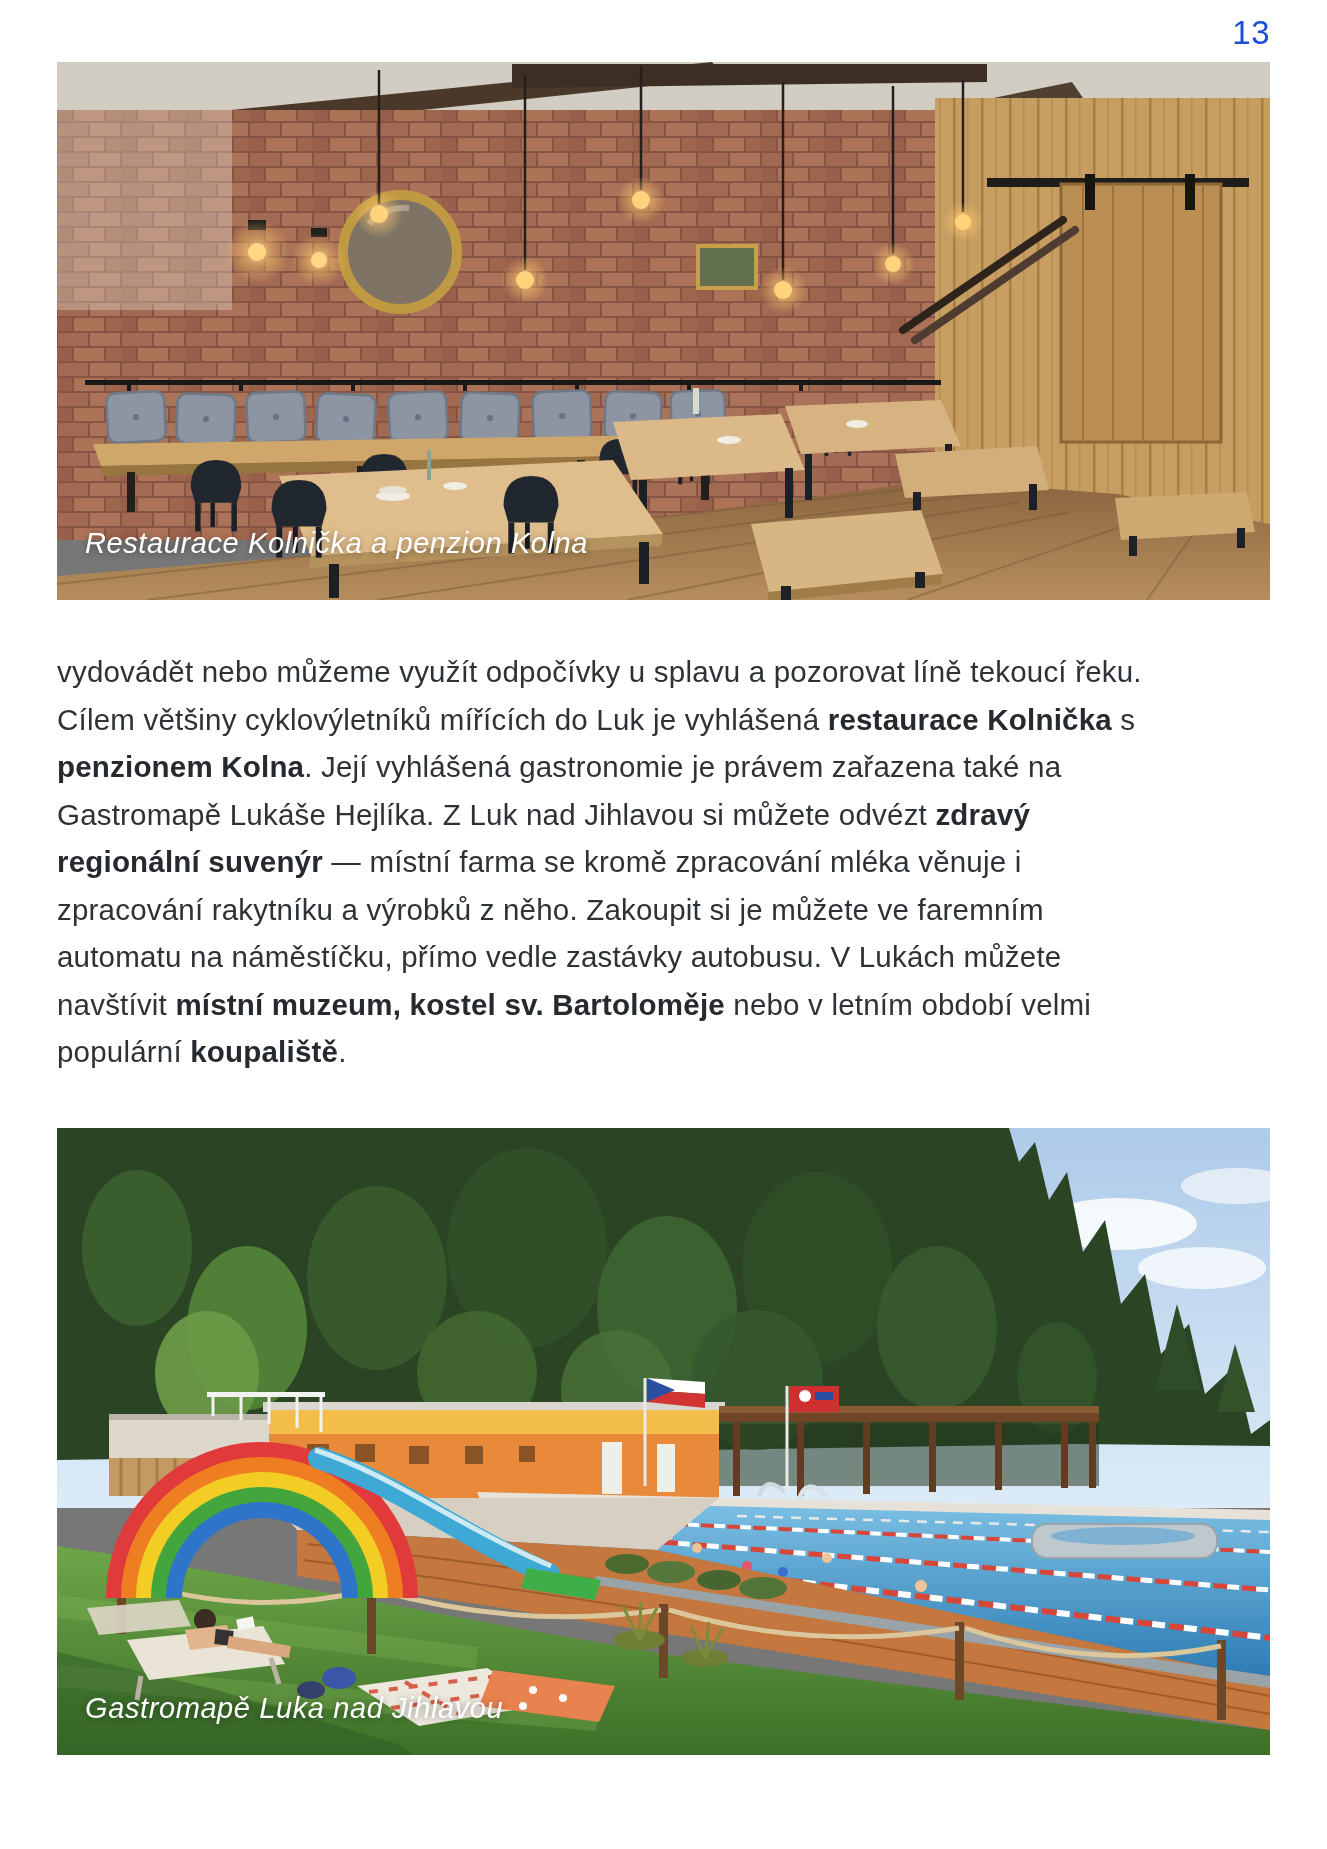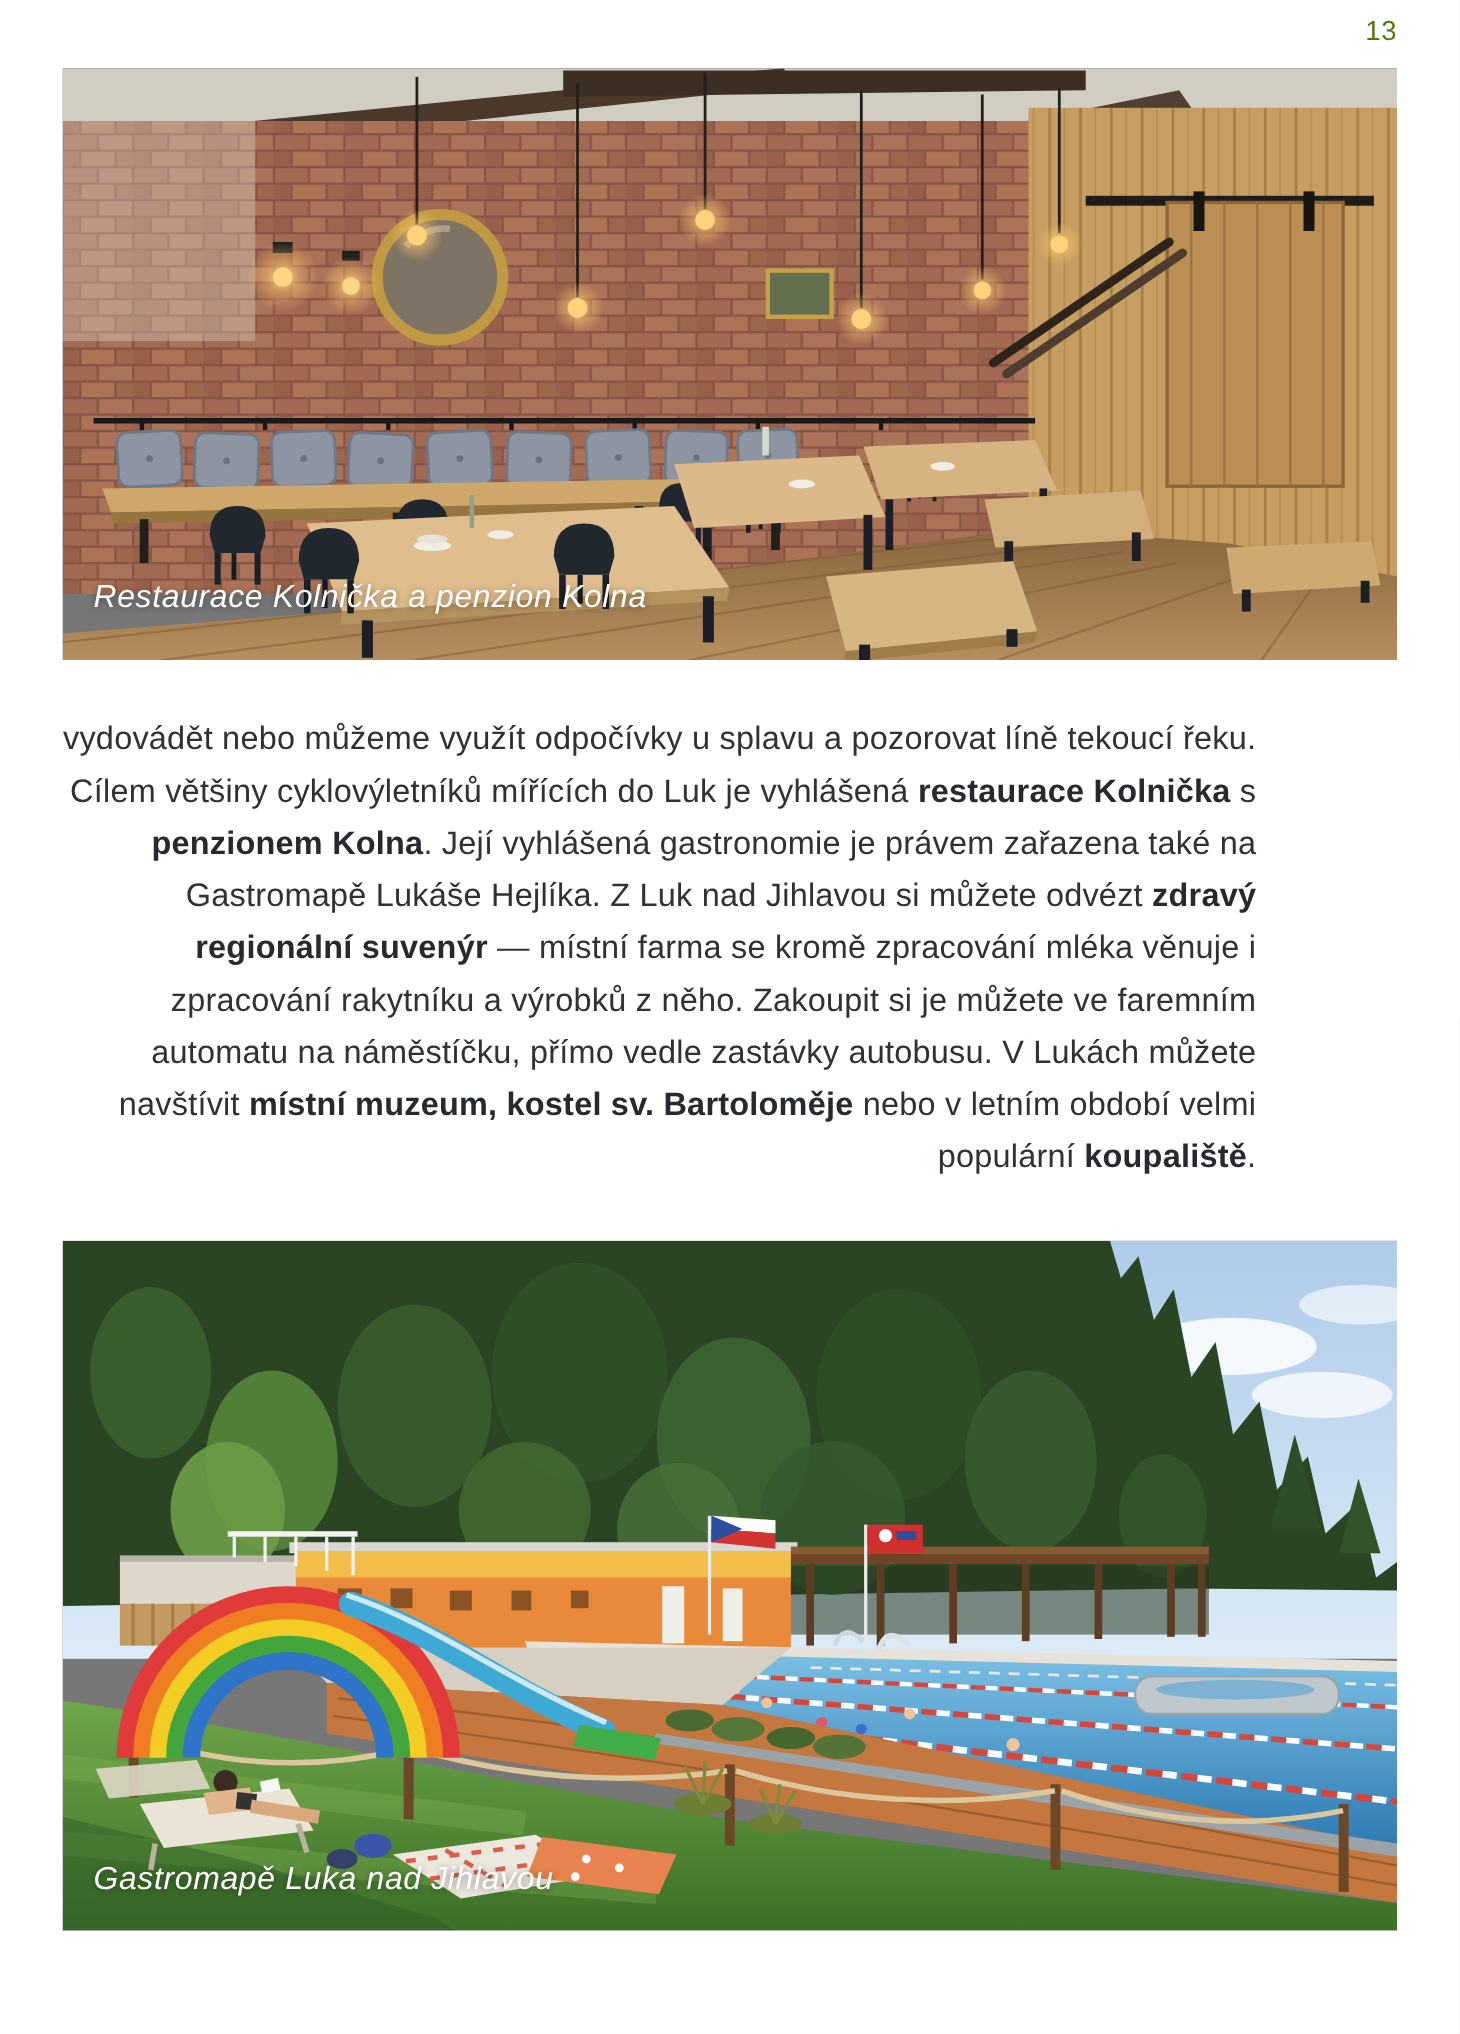--- a/index.html
+++ b/index.html
@@ -7,21 +7,21 @@
     position:relative;
     width:1327px;height:1849px;
     margin:0 auto;
     background:#ffffff;
     font-family:"Liberation Sans", sans-serif;
     color:#2e3135;
     overflow:hidden;
   }
   .page-number{
     position:absolute;top:14px;right:57px;
-    font-size:25px;letter-spacing:.5px;color:#4d7c0f;
+    font-size:33px;letter-spacing:.5px;color:#1d4ed8;
   }
   figure.photo{
     position:absolute;left:57px;width:1213px;margin:0;
     overflow:hidden;background:#777;
   }
   .photo1{top:62px;height:538px;}
   .photo2{top:1128px;height:627px;}
   figure.photo svg{display:block;width:100%;height:100%;}
   figcaption.caption{
     position:absolute;left:28px;
@@ -29,21 +29,20 @@
     letter-spacing:.6px;
     text-shadow:0 1px 7px rgba(0,0,0,.40);
     white-space:nowrap;
   }
   .photo1 .caption{bottom:40px;}
   .photo2 .caption{bottom:30px;}
   .body-text{
     position:absolute;left:57px;top:648px;width:1085px;
     font-size:29.5px;line-height:47.5px;letter-spacing:.2px;
     margin:0;
-    text-align:right;
   }
   .body-text strong{font-weight:700;color:#26292d;}
 </style>
 </head>
 <body>
 
 <div class="page">
 
   <div class="page-number">13</div>
 

